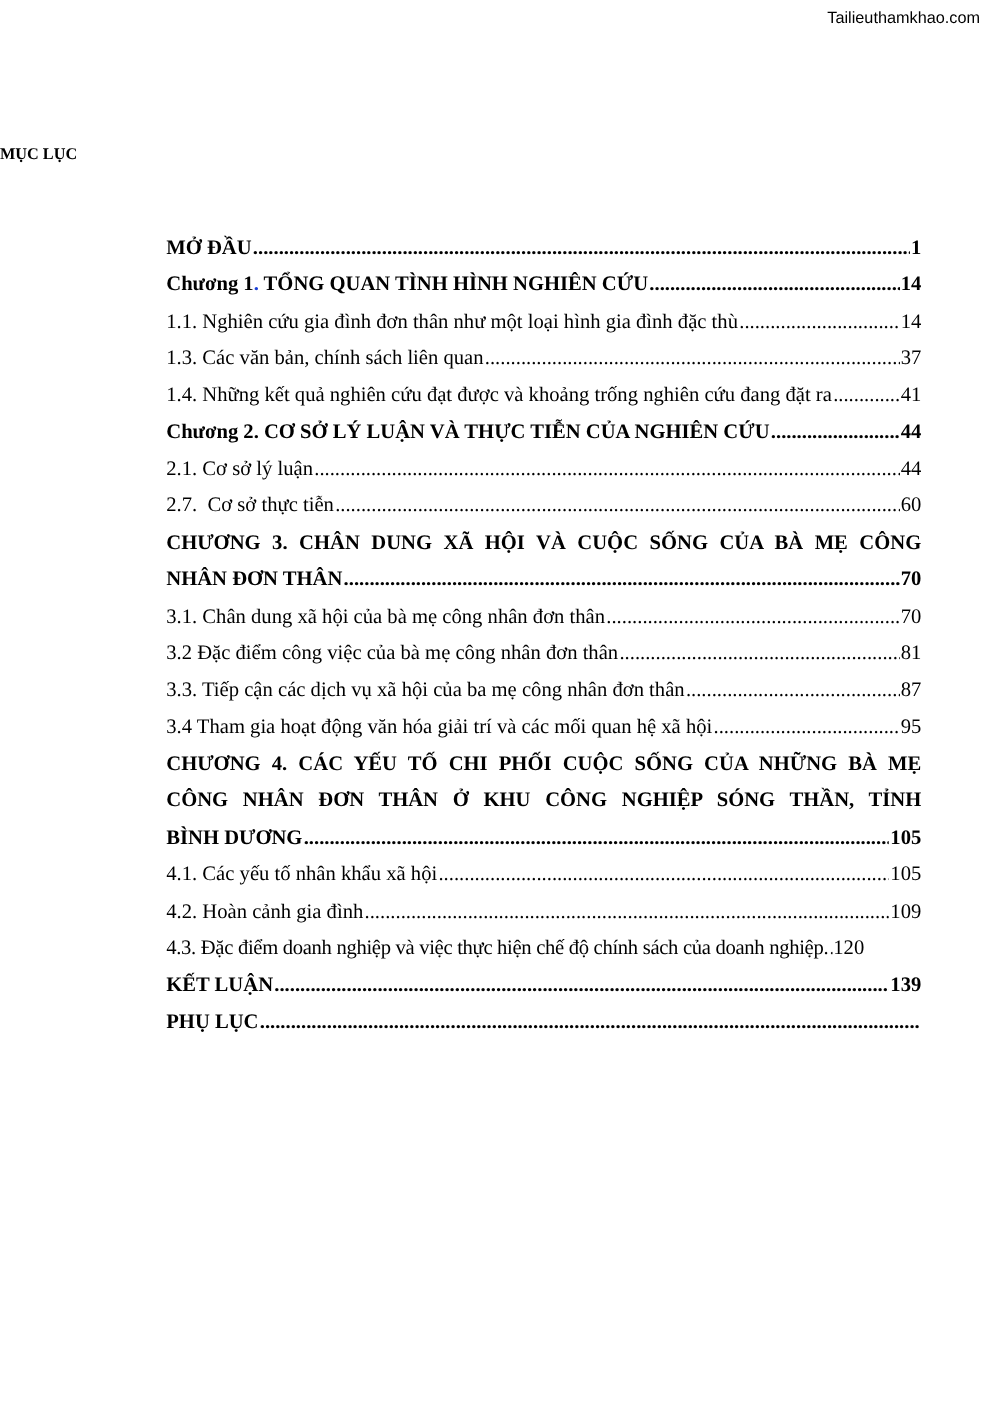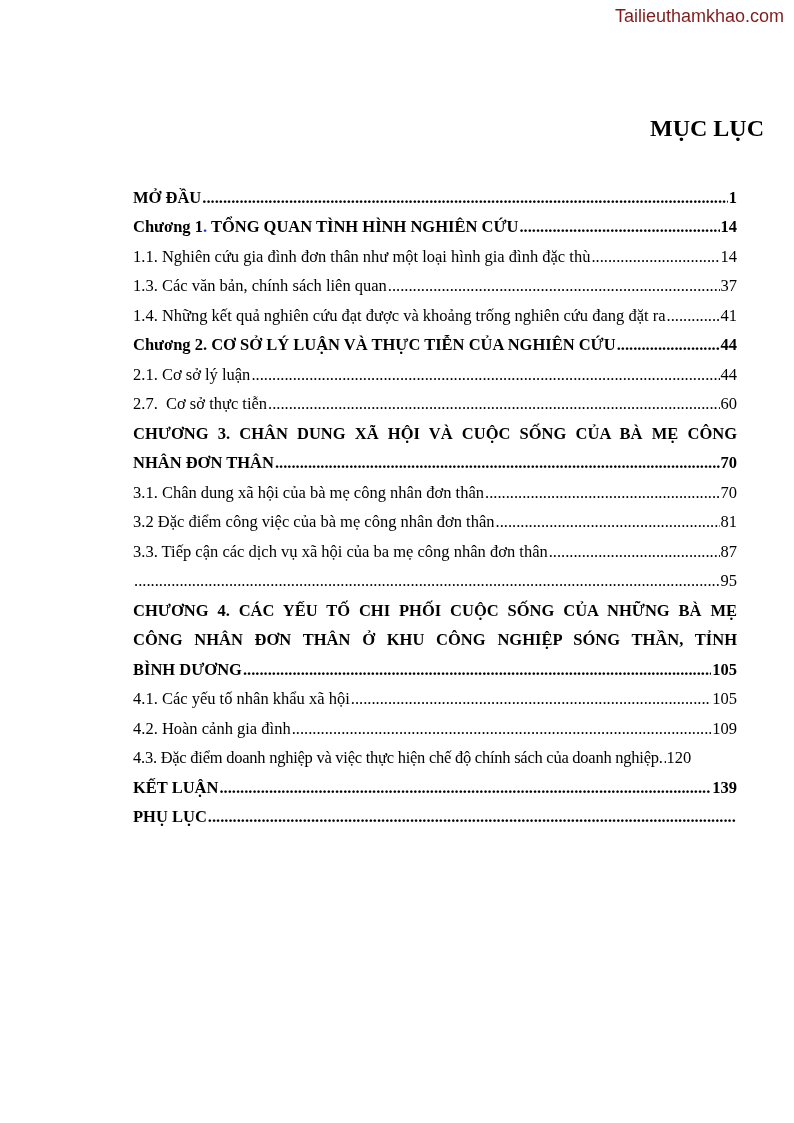--- a/index.html
+++ b/index.html
@@ -1,22 +1,22 @@
 <!DOCTYPE html>
 <html><head>
   <meta charset="utf-8">
   <style>
     html, body { margin: 0; padding: 0; background: #ffffff; }
     body { width: 794px; height: 1123px; position: relative; overflow: hidden;
       font-family: "Liberation Serif", "DejaVu Serif", serif; color: #000; }
     .watermark { position: absolute; top: 6px; right: 10px;
-      font-family: "Liberation Sans", "DejaVu Sans", sans-serif; font-size: 18px;
-      color: #7f1d1d; letter-spacing: 0px; }
-    .title { position: absolute; top: 115px; left: 0; width: 764px; text-align: right;
-      font-weight: bold; font-size: 24px; }
+      font-family: "Liberation Sans", "DejaVu Sans", sans-serif; font-size: 13px;
+      color: #000000; letter-spacing: 0px; }
+    .title { position: absolute; top: 115px; left: 0; width: 764px; text-align: left;
+      font-weight: bold; font-size: 13px; }
     .toc { position: absolute; top: 178px; left: 133px; width: 604px; }
     .row { display: flex; align-items: flex-end; height: 29.5px; font-size: 16.5px; white-space: nowrap; overflow: hidden; }
     .row.bold { font-weight: bold; }
     .row .lbl { flex: 0 0 auto; }
     .row .dots { flex: 1 1 auto; overflow: hidden; margin: 0 1px; }
     .row .dots::after { content: "..................................................................................................................................................................................................................................................................................................................................."; }
     .row .pg { flex: 0 0 auto; }
     .row.justify .lbl { width: 100%; text-align: justify; text-align-last: justify; margin-top: 44px; }
     .blue { color: #1a3fd6; }
   </style>
@@ -84,20 +84,21 @@
     <span class="lbl">3.2 Đặc điểm công việc của bà mẹ công nhân đơn thân</span>
       <span class="dots"></span>
       <span class="pg">81</span>
   </div>
   <div class="row">
     <span class="lbl">3.3. Tiếp cận các dịch vụ xã hội của ba mẹ công nhân đơn thân</span>
       <span class="dots"></span>
       <span class="pg">87</span>
   </div>
   <div class="row">
+    <span class="lbl">3.4 Tham gia hoạt động văn hóa giải trí và các mối quan hệ xã hội</span>
       <span class="dots"></span>
       <span class="pg">95</span>
   </div>
   <div class="row bold justify">
     <span class="lbl">CHƯƠNG 4. CÁC YẾU TỐ CHI PHỐI CUỘC SỐNG CỦA NHỮNG BÀ MẸ</span>
   </div>
   <div class="row bold justify">
     <span class="lbl">CÔNG NHÂN ĐƠN THÂN Ở KHU CÔNG NGHIỆP SÓNG THẦN, TỈNH</span>
   </div>
   <div class="row bold">

